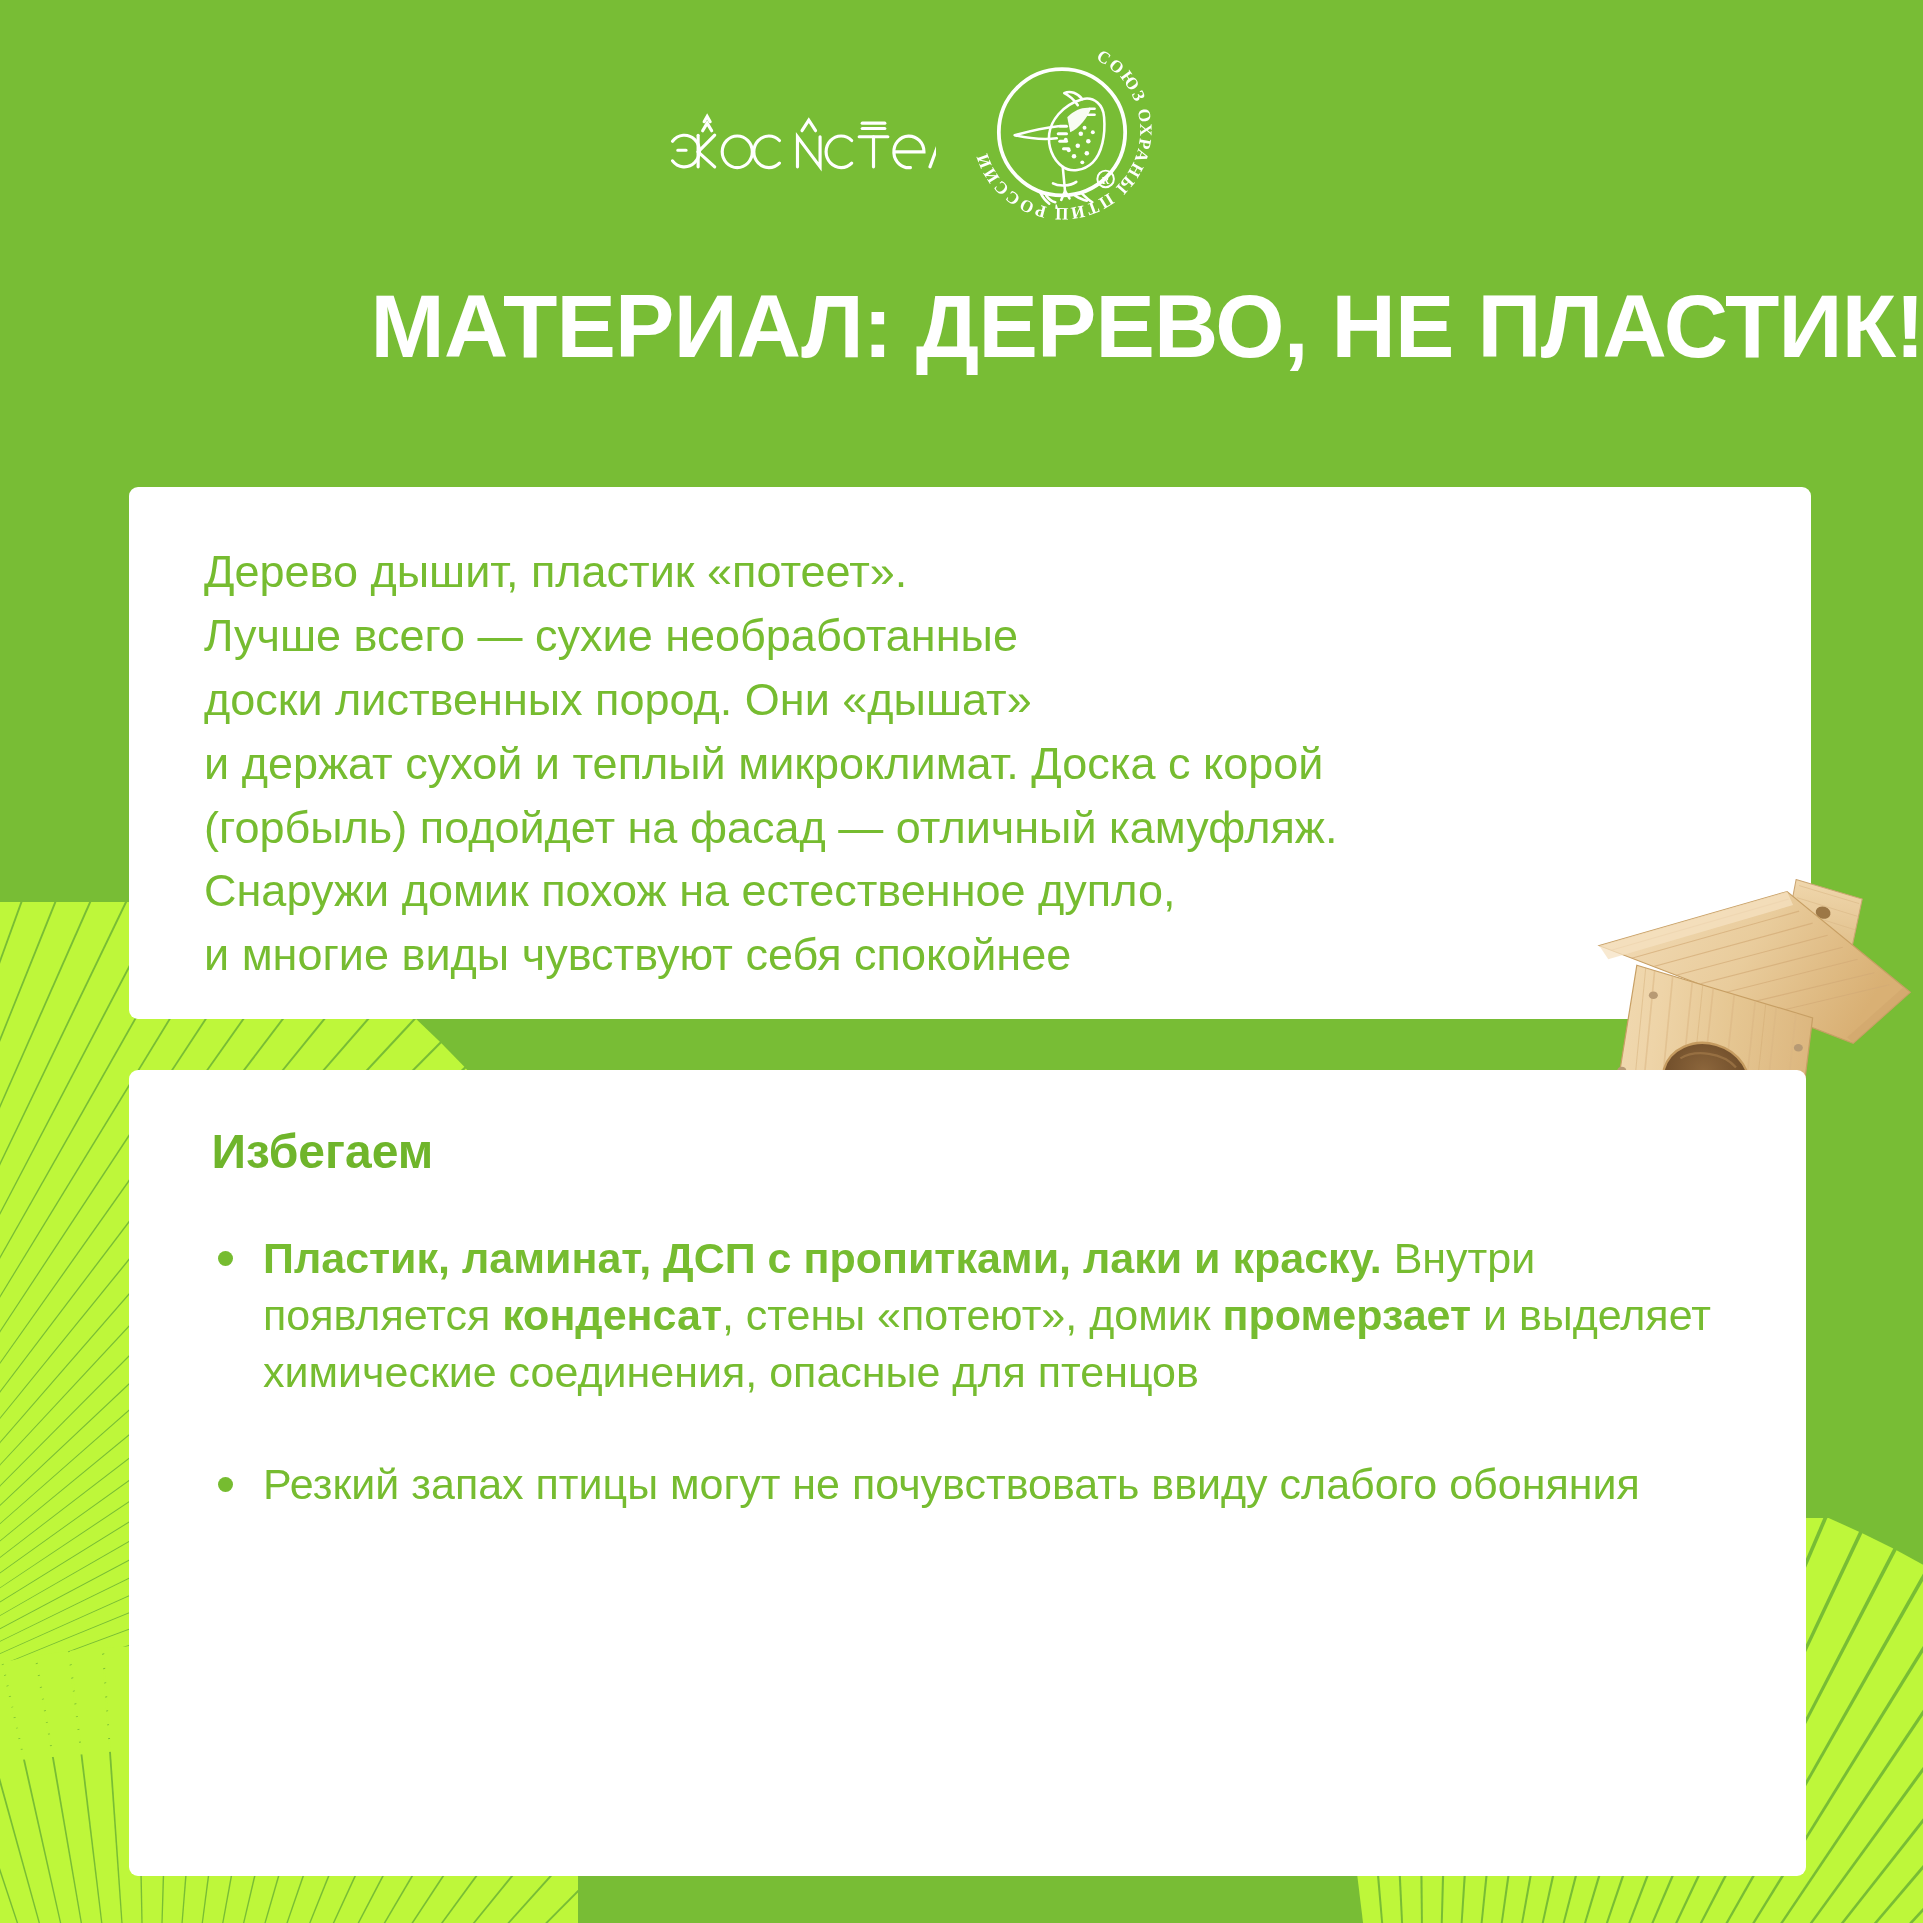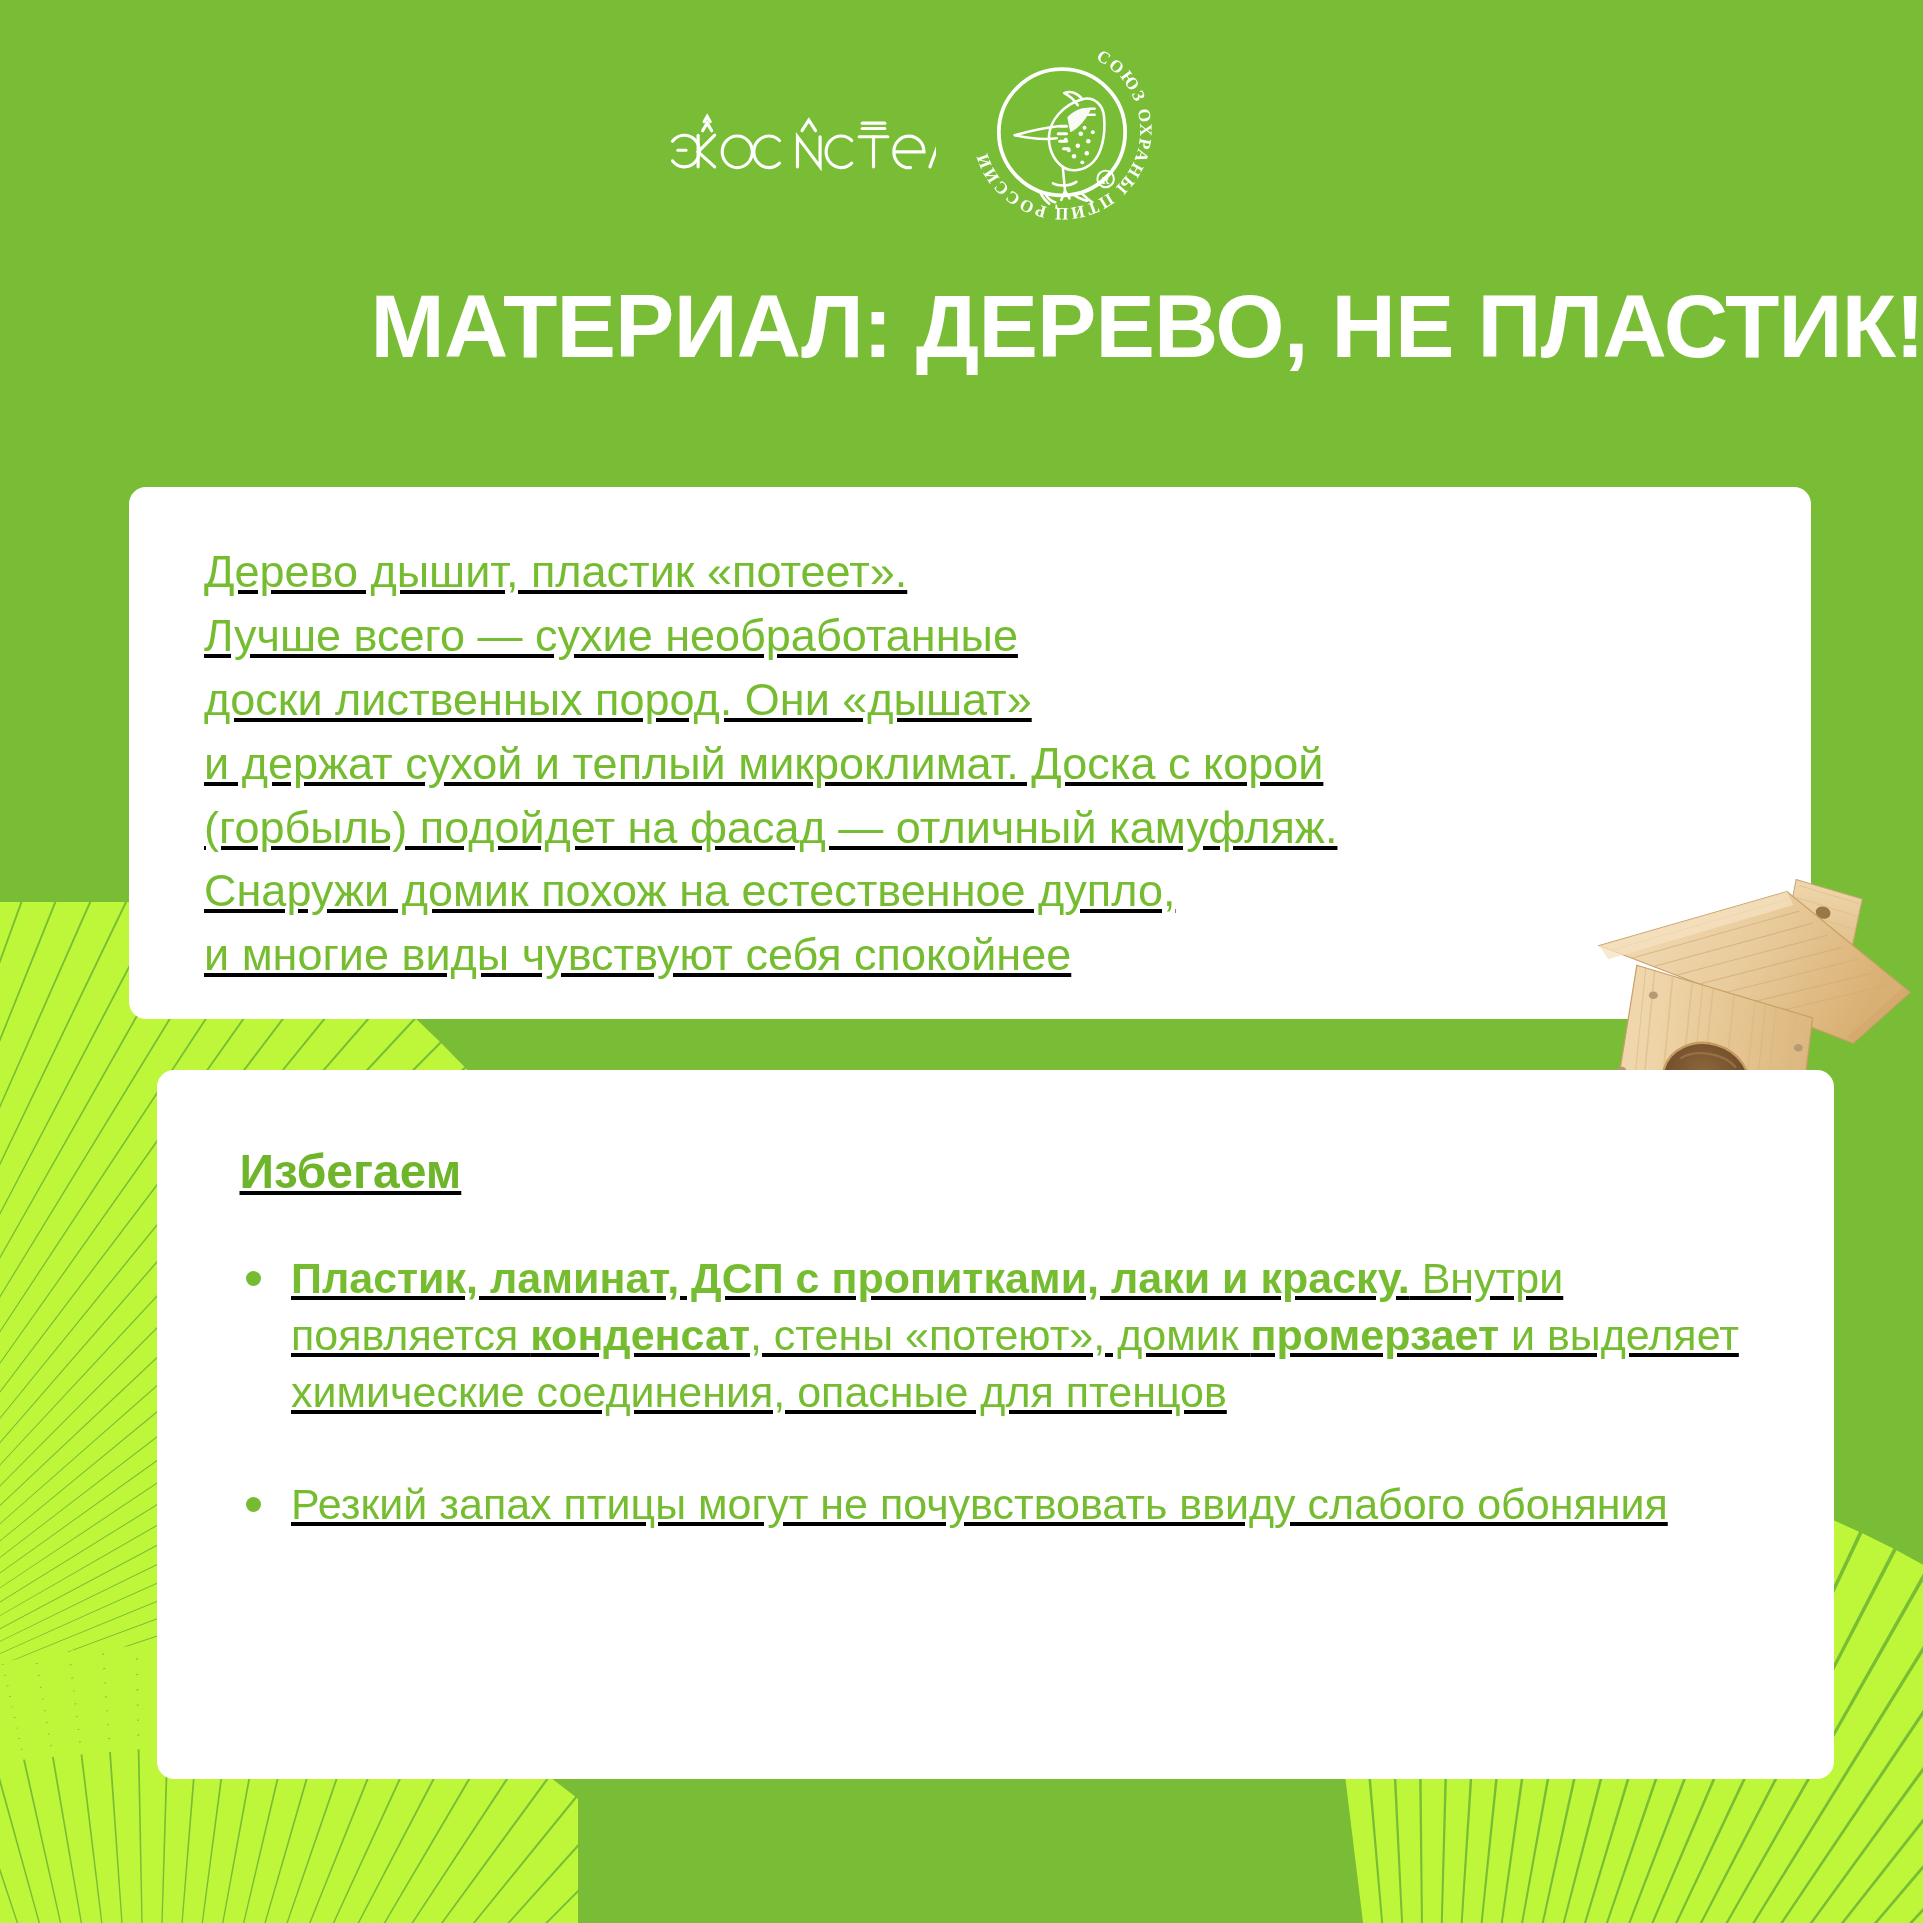--- a/index.html
+++ b/index.html
@@ -68,38 +68,36 @@
     font-weight: bold;
     letter-spacing: -0.8px;
     line-height: 1.05;
     white-space: nowrap;
   }
 
   
   .card {
     position: absolute;
     background: #ffffff;
-    border-radius: 17px;
+    border-radius: 9px;
     box-sizing: border-box;
-    text-decoration: underline;
   }
   #card-intro {
     left: 129px;
     top: 487px;
     width: 1682px;
     height: 532px;
     padding: 53px 68px 45px 75px;
   }
   #card-avoid {
     left: 129px;
     top: 1070px;
     width: 1677px;
-    height: 709px;
-    padding: 74px 68px 45px 75px;
-    margin-left: 28px;
+    height: 806px;
+    padding: 54px 68px 45px 75px;
   }
 
   .intro-text {
     color: #76bc30;
     font-size: 45px;
     line-height: 1.42;
     font-weight: normal;
     white-space: pre-line;
   }
 

